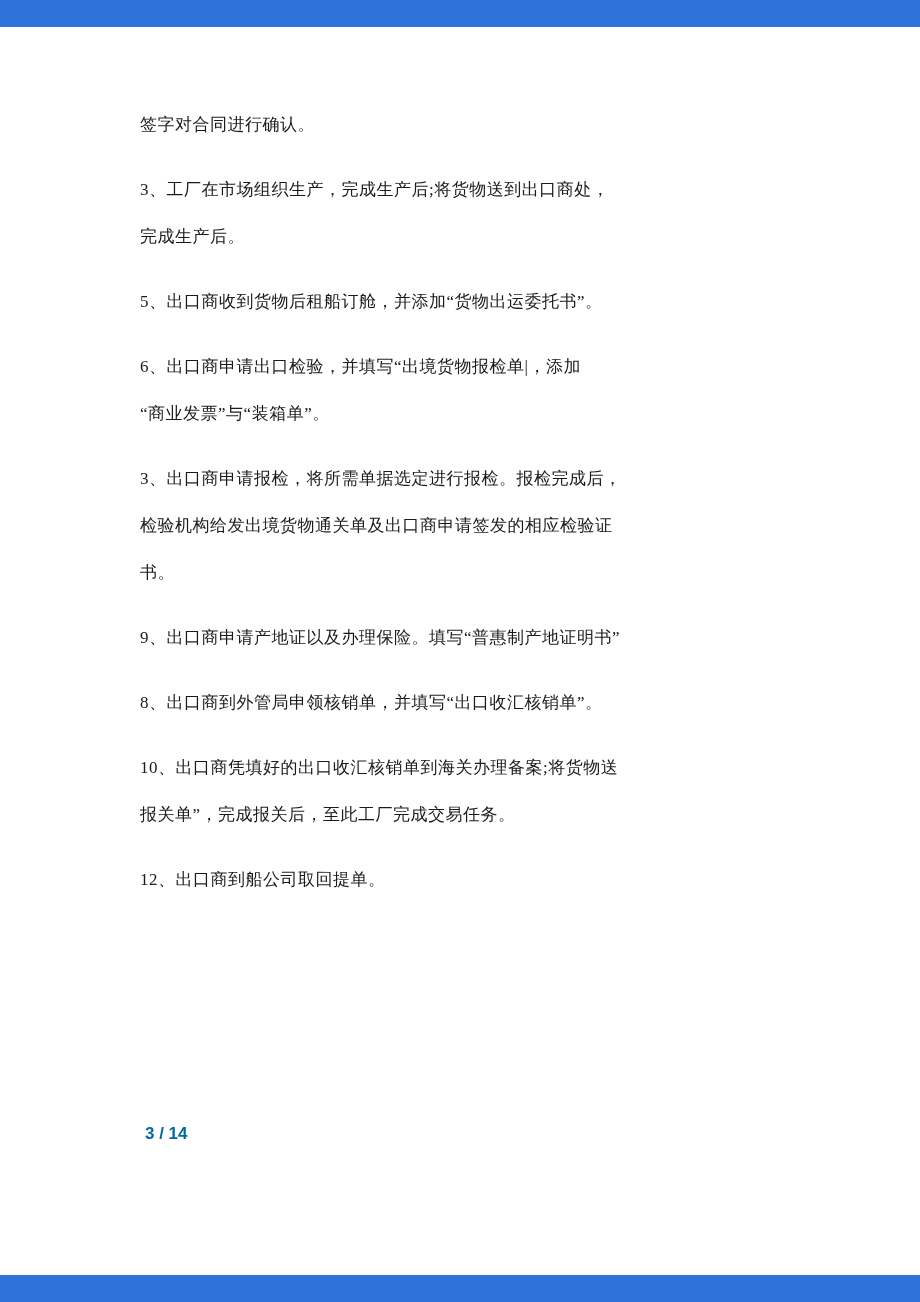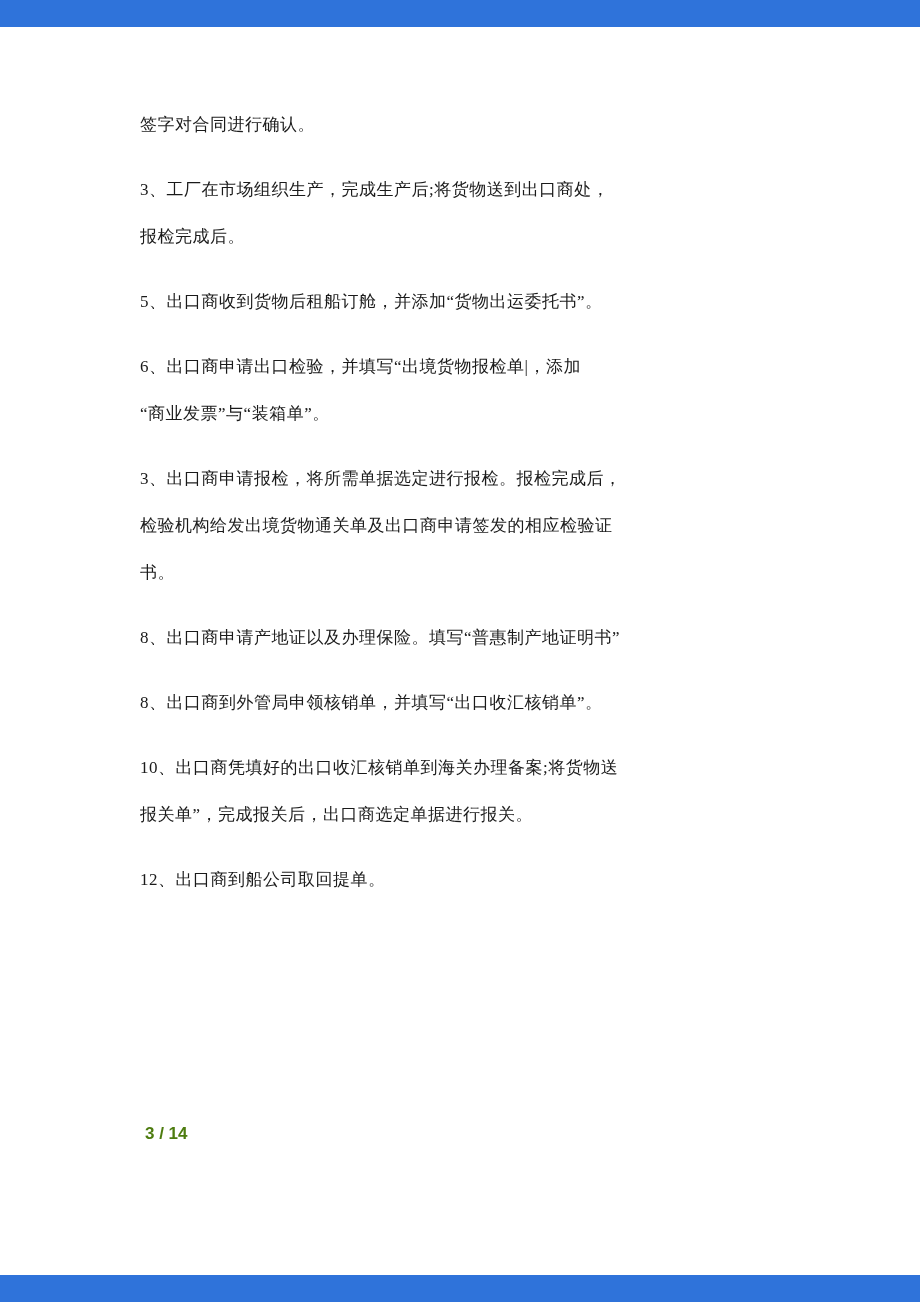--- a/index.html
+++ b/index.html
@@ -40,57 +40,57 @@
     display: block;
     white-space: nowrap;
   }
   .page-number {
     position: absolute;
     left: 145px;
     top: 1124px;
     font-family: "Liberation Sans", "DejaVu Sans", sans-serif;
     font-weight: bold;
     font-size: 17px;
-    color: #4d7c0f;
+    color: #0369a1;
   }
 </style>
 </head>
 <body>
 
 <div class="edge-bar top" style="background: rgb(47, 115, 218);"></div>
 
 <div class="doc-body" style="color: rgb(26, 26, 26);">
     <p class="para">
       <span class="line">签字对合同进行确认。</span>
     </p>
     <p class="para">
       <span class="line">3、工厂在市场组织生产，完成生产后;将货物送到出口商处，</span>
-      <span class="line">报检完成后。</span>
+      <span class="line">完成生产后。</span>
     </p>
     <p class="para">
       <span class="line">5、出口商收到货物后租船订舱，并添加“货物出运委托书”。</span>
     </p>
     <p class="para">
       <span class="line">6、出口商申请出口检验，并填写“出境货物报检单|，添加</span>
       <span class="line">“商业发票”与“装箱单”。</span>
     </p>
     <p class="para">
       <span class="line">3、出口商申请报检，将所需单据选定进行报检。报检完成后，</span>
       <span class="line">检验机构给发出境货物通关单及出口商申请签发的相应检验证</span>
       <span class="line">书。</span>
     </p>
     <p class="para">
-      <span class="line">8、出口商申请产地证以及办理保险。填写“普惠制产地证明书”</span>
+      <span class="line">9、出口商申请产地证以及办理保险。填写“普惠制产地证明书”</span>
     </p>
     <p class="para">
       <span class="line">8、出口商到外管局申领核销单，并填写“出口收汇核销单”。</span>
     </p>
     <p class="para">
       <span class="line">10、出口商凭填好的出口收汇核销单到海关办理备案;将货物送</span>
-      <span class="line">报关单”，完成报关后，出口商选定单据进行报关。</span>
+      <span class="line">报关单”，完成报关后，至此工厂完成交易任务。</span>
     </p>
     <p class="para">
       <span class="line">12、出口商到船公司取回提单。</span>
     </p>
   </div>
 
 <div class="page-number">3 / 14</div>
 
 <div class="edge-bar bottom" style="background: rgb(47, 115, 218);"></div>
 

